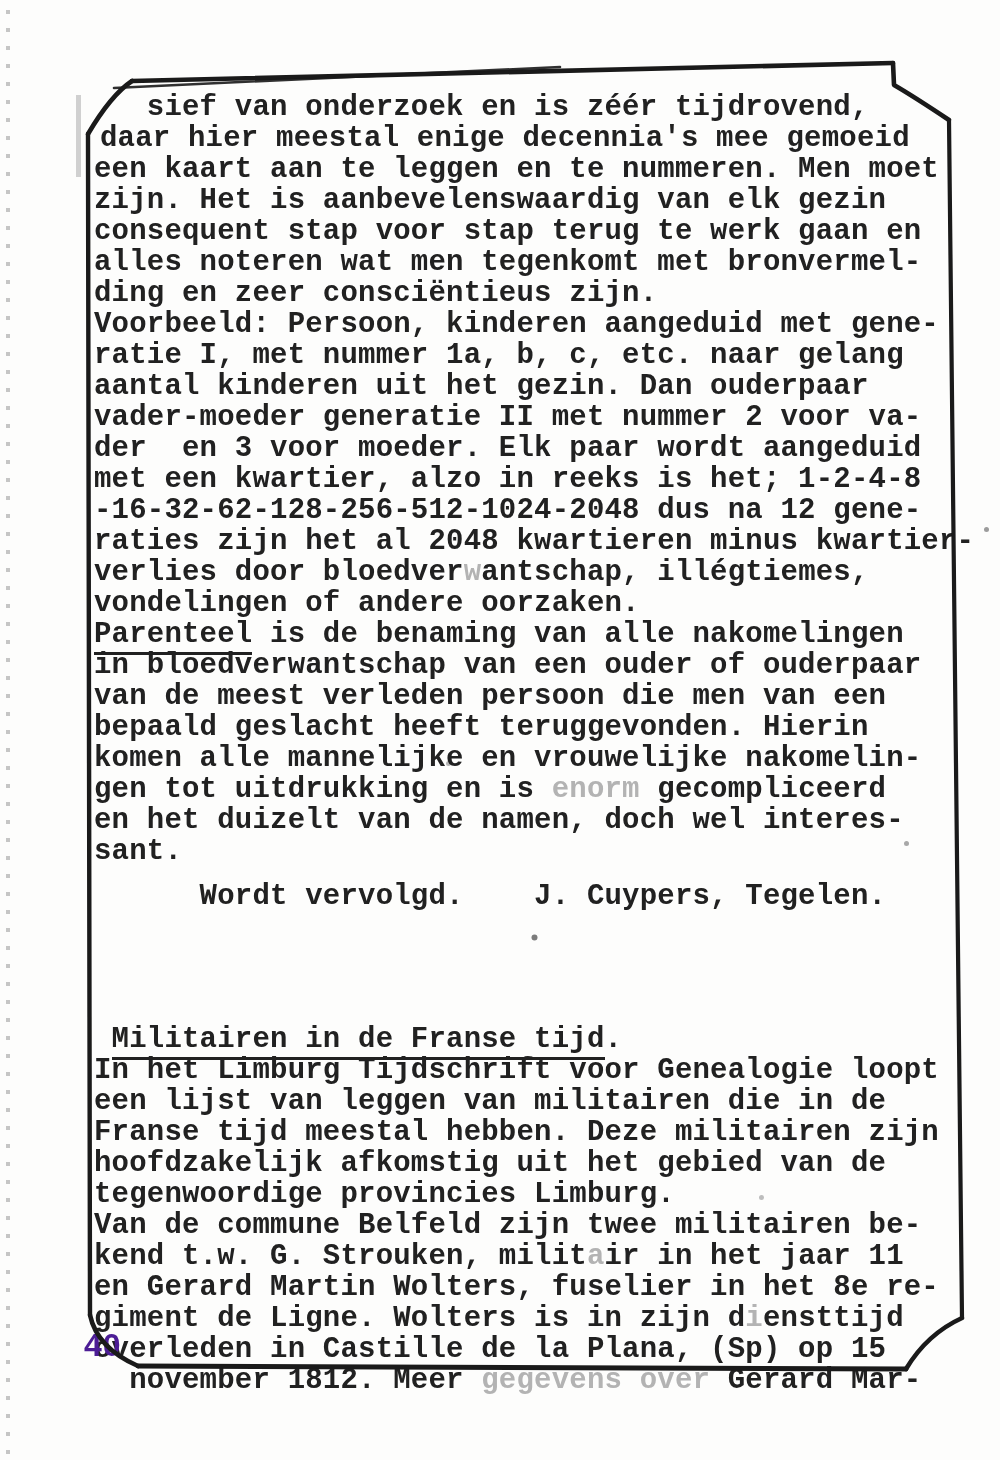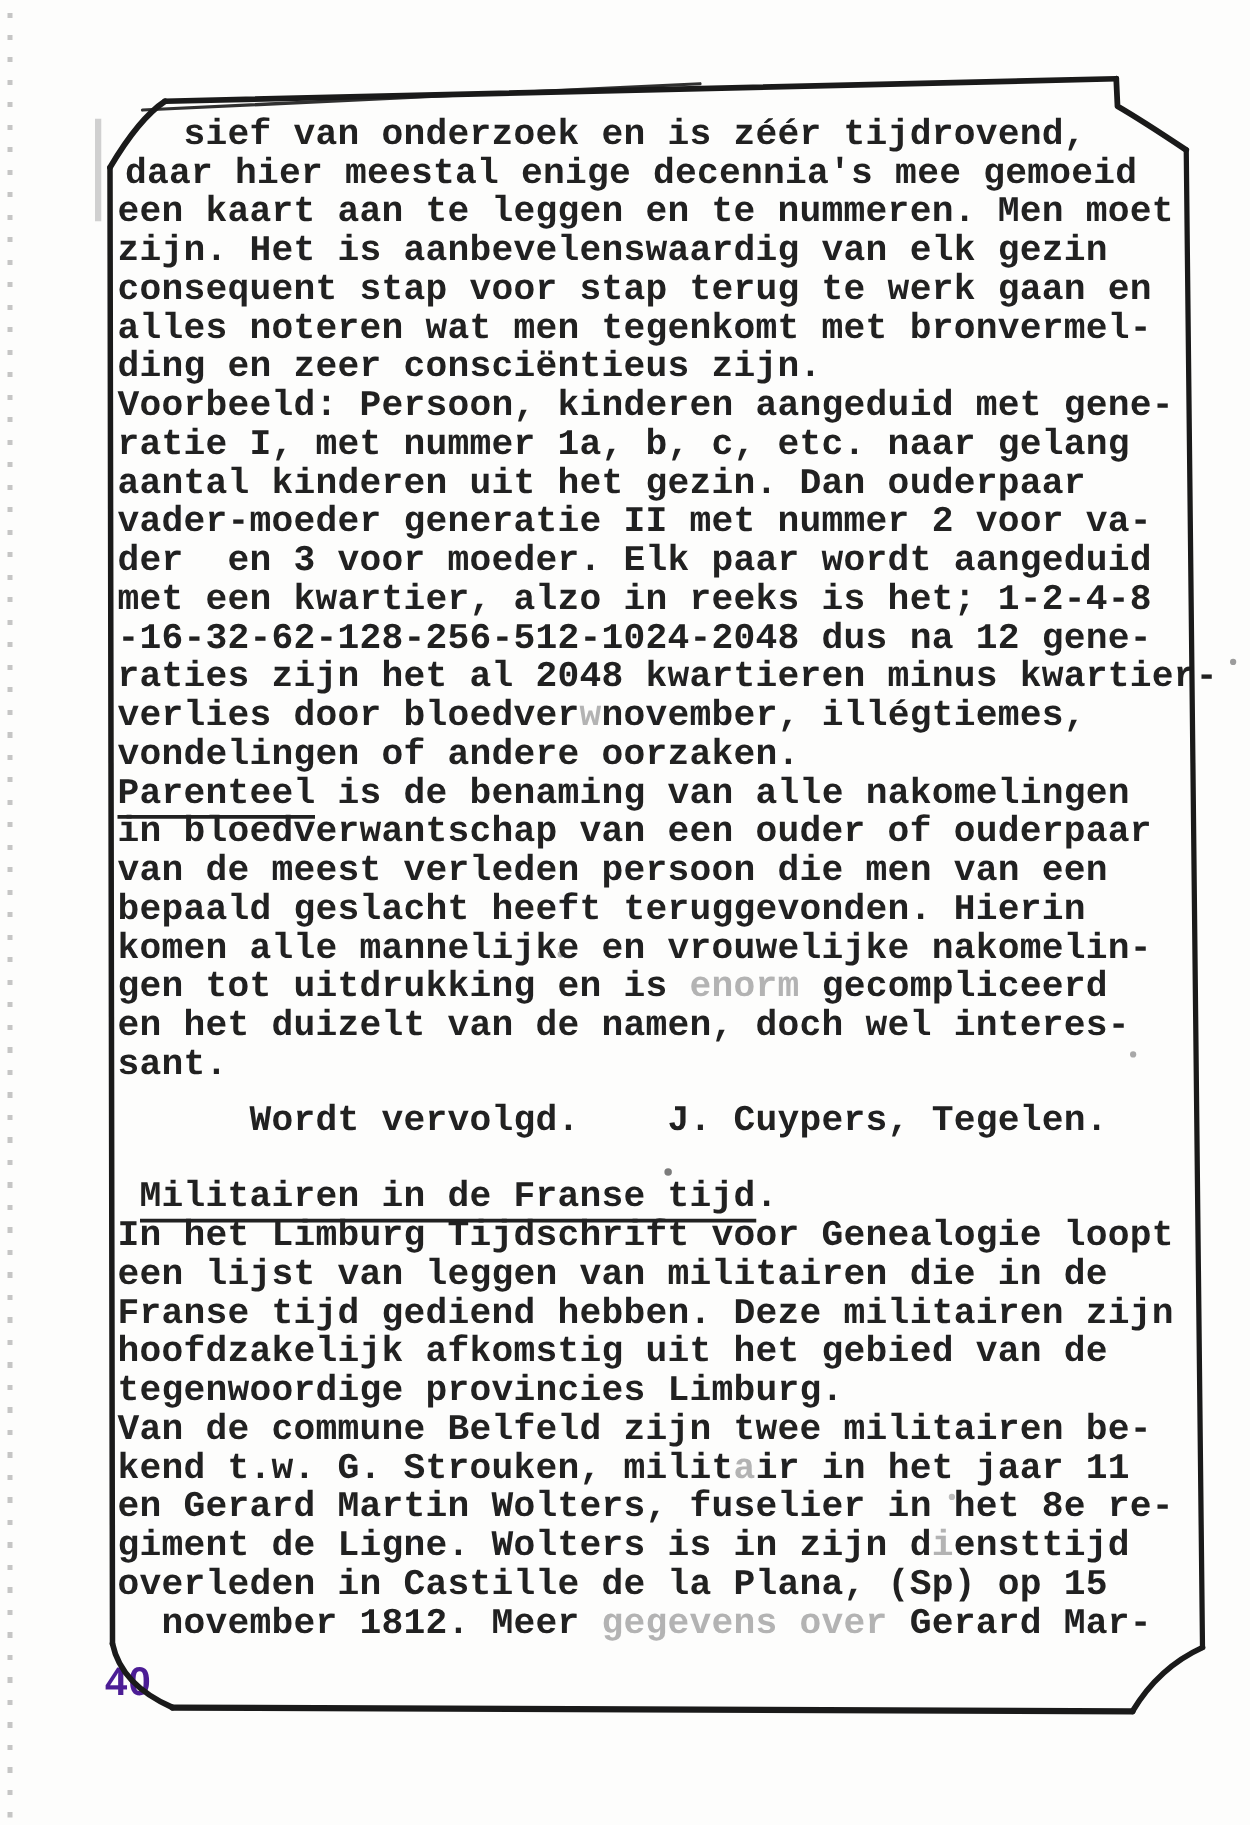--- a/index.html
+++ b/index.html
@@ -31,21 +31,21 @@
     color:var(--ink);
     letter-spacing:.2px;
   }
   .tline{white-space:pre;}
   .tline span{white-space:pre;}
   .u{border-bottom:3px solid var(--ink);padding-bottom:1px;}
   .f{color:var(--faded);}
   
   [data-name="article-genealogy-lines"] .tline:nth-child(2){margin-left:-17px;padding-left:23px;}
   .byline-row{margin-top:14px;}
-  .heading-row{margin-top:30px;}
+  .heading-row{margin-top:112px;}
   
   .pagenum{
     position:absolute;
     left:84px;top:1327px;
     font-family:"Liberation Sans",sans-serif;
     font-weight:700;
     font-size:32px;
     color:#4c1d95;
     letter-spacing:1px;
   }
@@ -103,41 +103,41 @@
         <div class="tline" data-name="text-line"><span>alles noteren wat men tegenkomt met bronvermel-</span></div>
         <div class="tline" data-name="text-line"><span>ding en zeer consciëntieus zijn.</span></div>
         <div class="tline" data-name="text-line"><span>Voorbeeld: Persoon, kinderen aangeduid met gene-</span></div>
         <div class="tline" data-name="text-line"><span>ratie I, met nummer 1a, b, c, etc. naar gelang</span></div>
         <div class="tline" data-name="text-line"><span>aantal kinderen uit het gezin. Dan ouderpaar</span></div>
         <div class="tline" data-name="text-line"><span>vader-moeder generatie II met nummer 2 voor va-</span></div>
         <div class="tline" data-name="text-line"><span>der  en 3 voor moeder. Elk paar wordt aangeduid</span></div>
         <div class="tline" data-name="text-line"><span>met een kwartier, alzo in reeks is het; 1-2-4-8</span></div>
         <div class="tline" data-name="text-line"><span>-16-32-62-128-256-512-1024-2048 dus na 12 gene-</span></div>
         <div class="tline" data-name="text-line"><span>raties zijn het al 2048 kwartieren minus kwartier-</span></div>
-        <div class="tline" data-name="text-line"><span>verlies door bloedver</span><span class="f">w</span><span>november, illégtiemes,</span></div>
+        <div class="tline" data-name="text-line"><span>verlies door bloedver</span><span class="f">w</span><span>antschap, illégtiemes,</span></div>
         <div class="tline" data-name="text-line"><span>vondelingen of andere oorzaken.</span></div>
         <div class="tline" data-name="text-line"><span class="u">Parenteel</span><span> is de benaming van alle nakomelingen</span></div>
         <div class="tline" data-name="text-line"><span>in bloedverwantschap van een ouder of ouderpaar</span></div>
         <div class="tline" data-name="text-line"><span>van de meest verleden persoon die men van een</span></div>
         <div class="tline" data-name="text-line"><span>bepaald geslacht heeft teruggevonden. Hierin</span></div>
         <div class="tline" data-name="text-line"><span>komen alle mannelijke en vrouwelijke nakomelin-</span></div>
         <div class="tline" data-name="text-line"><span>gen tot uitdrukking en is </span><span class="f">enorm</span><span> gecompliceerd</span></div>
         <div class="tline" data-name="text-line"><span>en het duizelt van de namen, doch wel interes-</span></div>
         <div class="tline" data-name="text-line"><span>sant.</span></div>
       </div>
     <div class="byline-row" data-name="byline-lines">
         <div class="tline" data-name="text-line"><span>      Wordt vervolgd.    J. Cuypers, Tegelen.</span></div>
       </div>
     <div class="heading-row" data-name="article-militairen-heading">
         <div class="tline" data-name="text-line"><span> </span><span class="u">Militairen in de Franse tijd</span><span>.</span></div>
       </div>
     <div data-name="article-militairen-lines">
         <div class="tline" data-name="text-line"><span>In het Limburg Tijdschrift voor Genealogie loopt</span></div>
         <div class="tline" data-name="text-line"><span>een lijst van leggen van militairen die in de</span></div>
-        <div class="tline" data-name="text-line"><span>Franse tijd gediend hebben. Deze militairen zijn</span></div>
+        <div class="tline" data-name="text-line"><span>Franse tijd meestal hebben. Deze militairen zijn</span></div>
         <div class="tline" data-name="text-line"><span>hoofdzakelijk afkomstig uit het gebied van de</span></div>
         <div class="tline" data-name="text-line"><span>tegenwoordige provincies Limburg.</span></div>
         <div class="tline" data-name="text-line"><span>Van de commune Belfeld zijn twee militairen be-</span></div>
         <div class="tline" data-name="text-line"><span>kend t.w. G. Strouken, milit</span><span class="f">a</span><span>ir in het jaar 11</span></div>
         <div class="tline" data-name="text-line"><span>en Gerard Martin Wolters, fuselier in het 8e re-</span></div>
         <div class="tline" data-name="text-line"><span>giment de Ligne. Wolters is in zijn d</span><span class="f">i</span><span>ensttijd</span></div>
         <div class="tline" data-name="text-line"><span>overleden in Castille de la Plana, (Sp) op 15</span></div>
         <div class="tline" data-name="text-line"><span>  november 1812. Meer </span><span class="f">gegevens over</span><span> Gerard Mar-</span></div>
       </div>
   </div>

